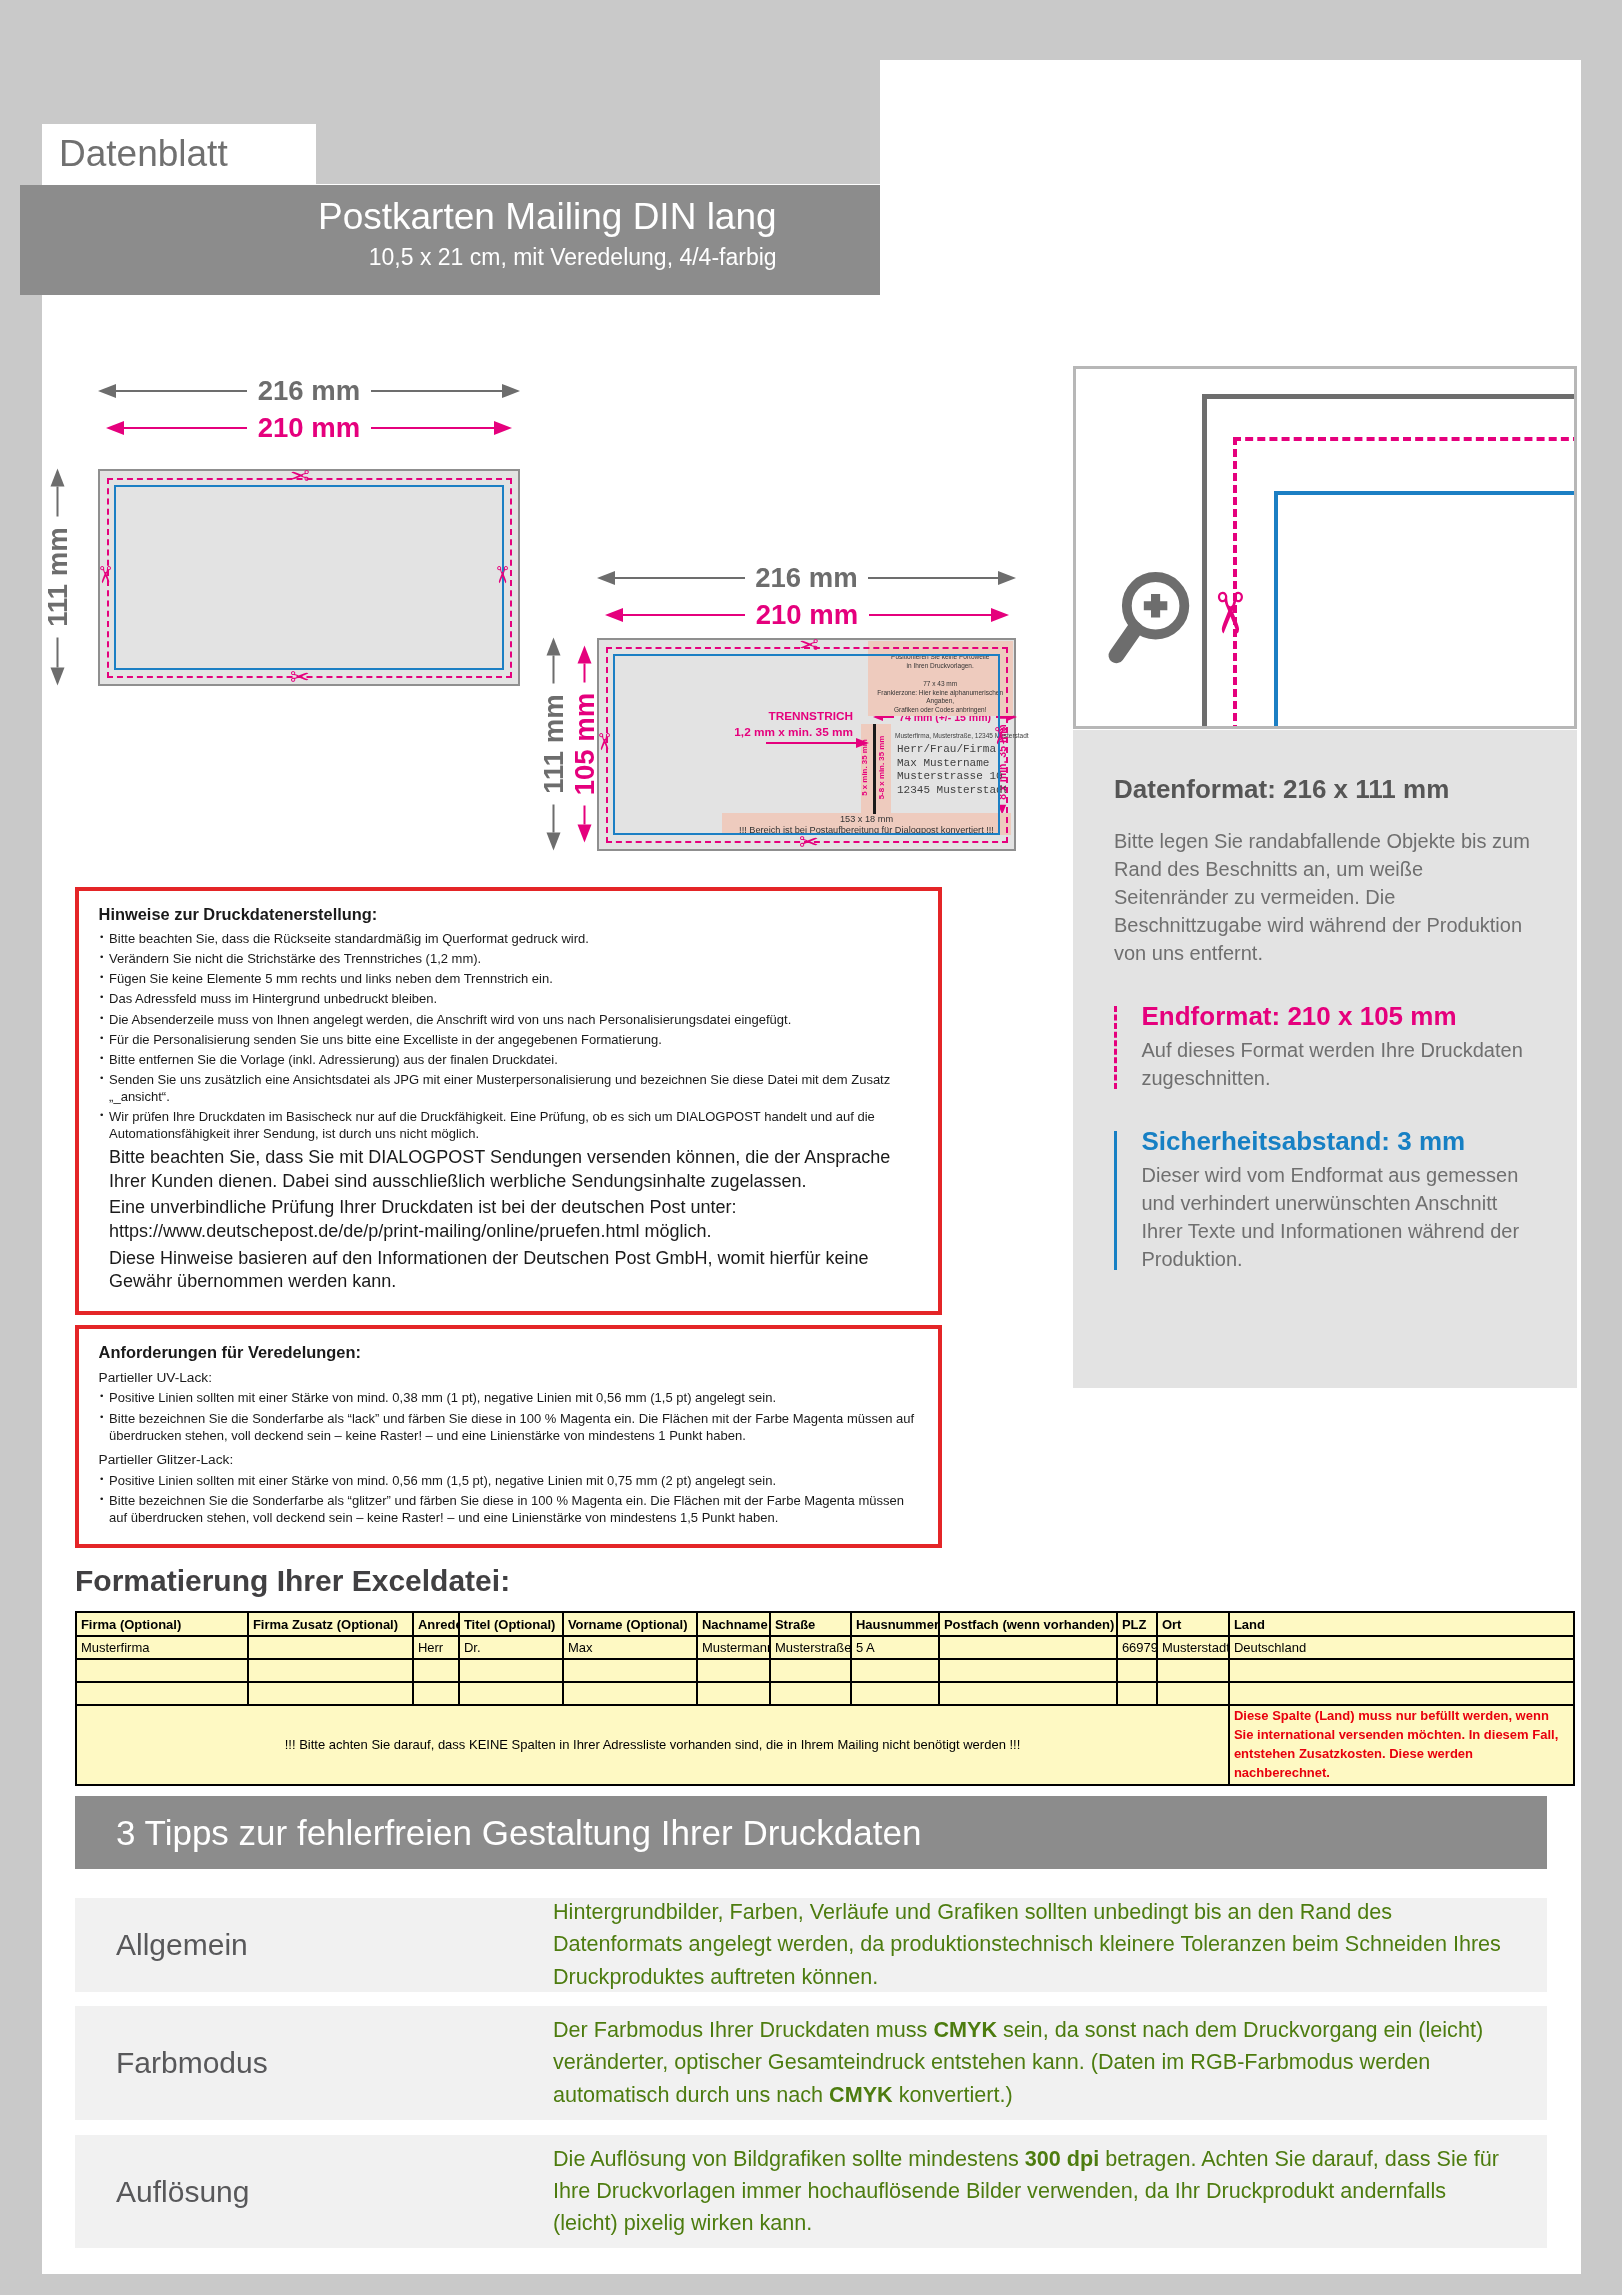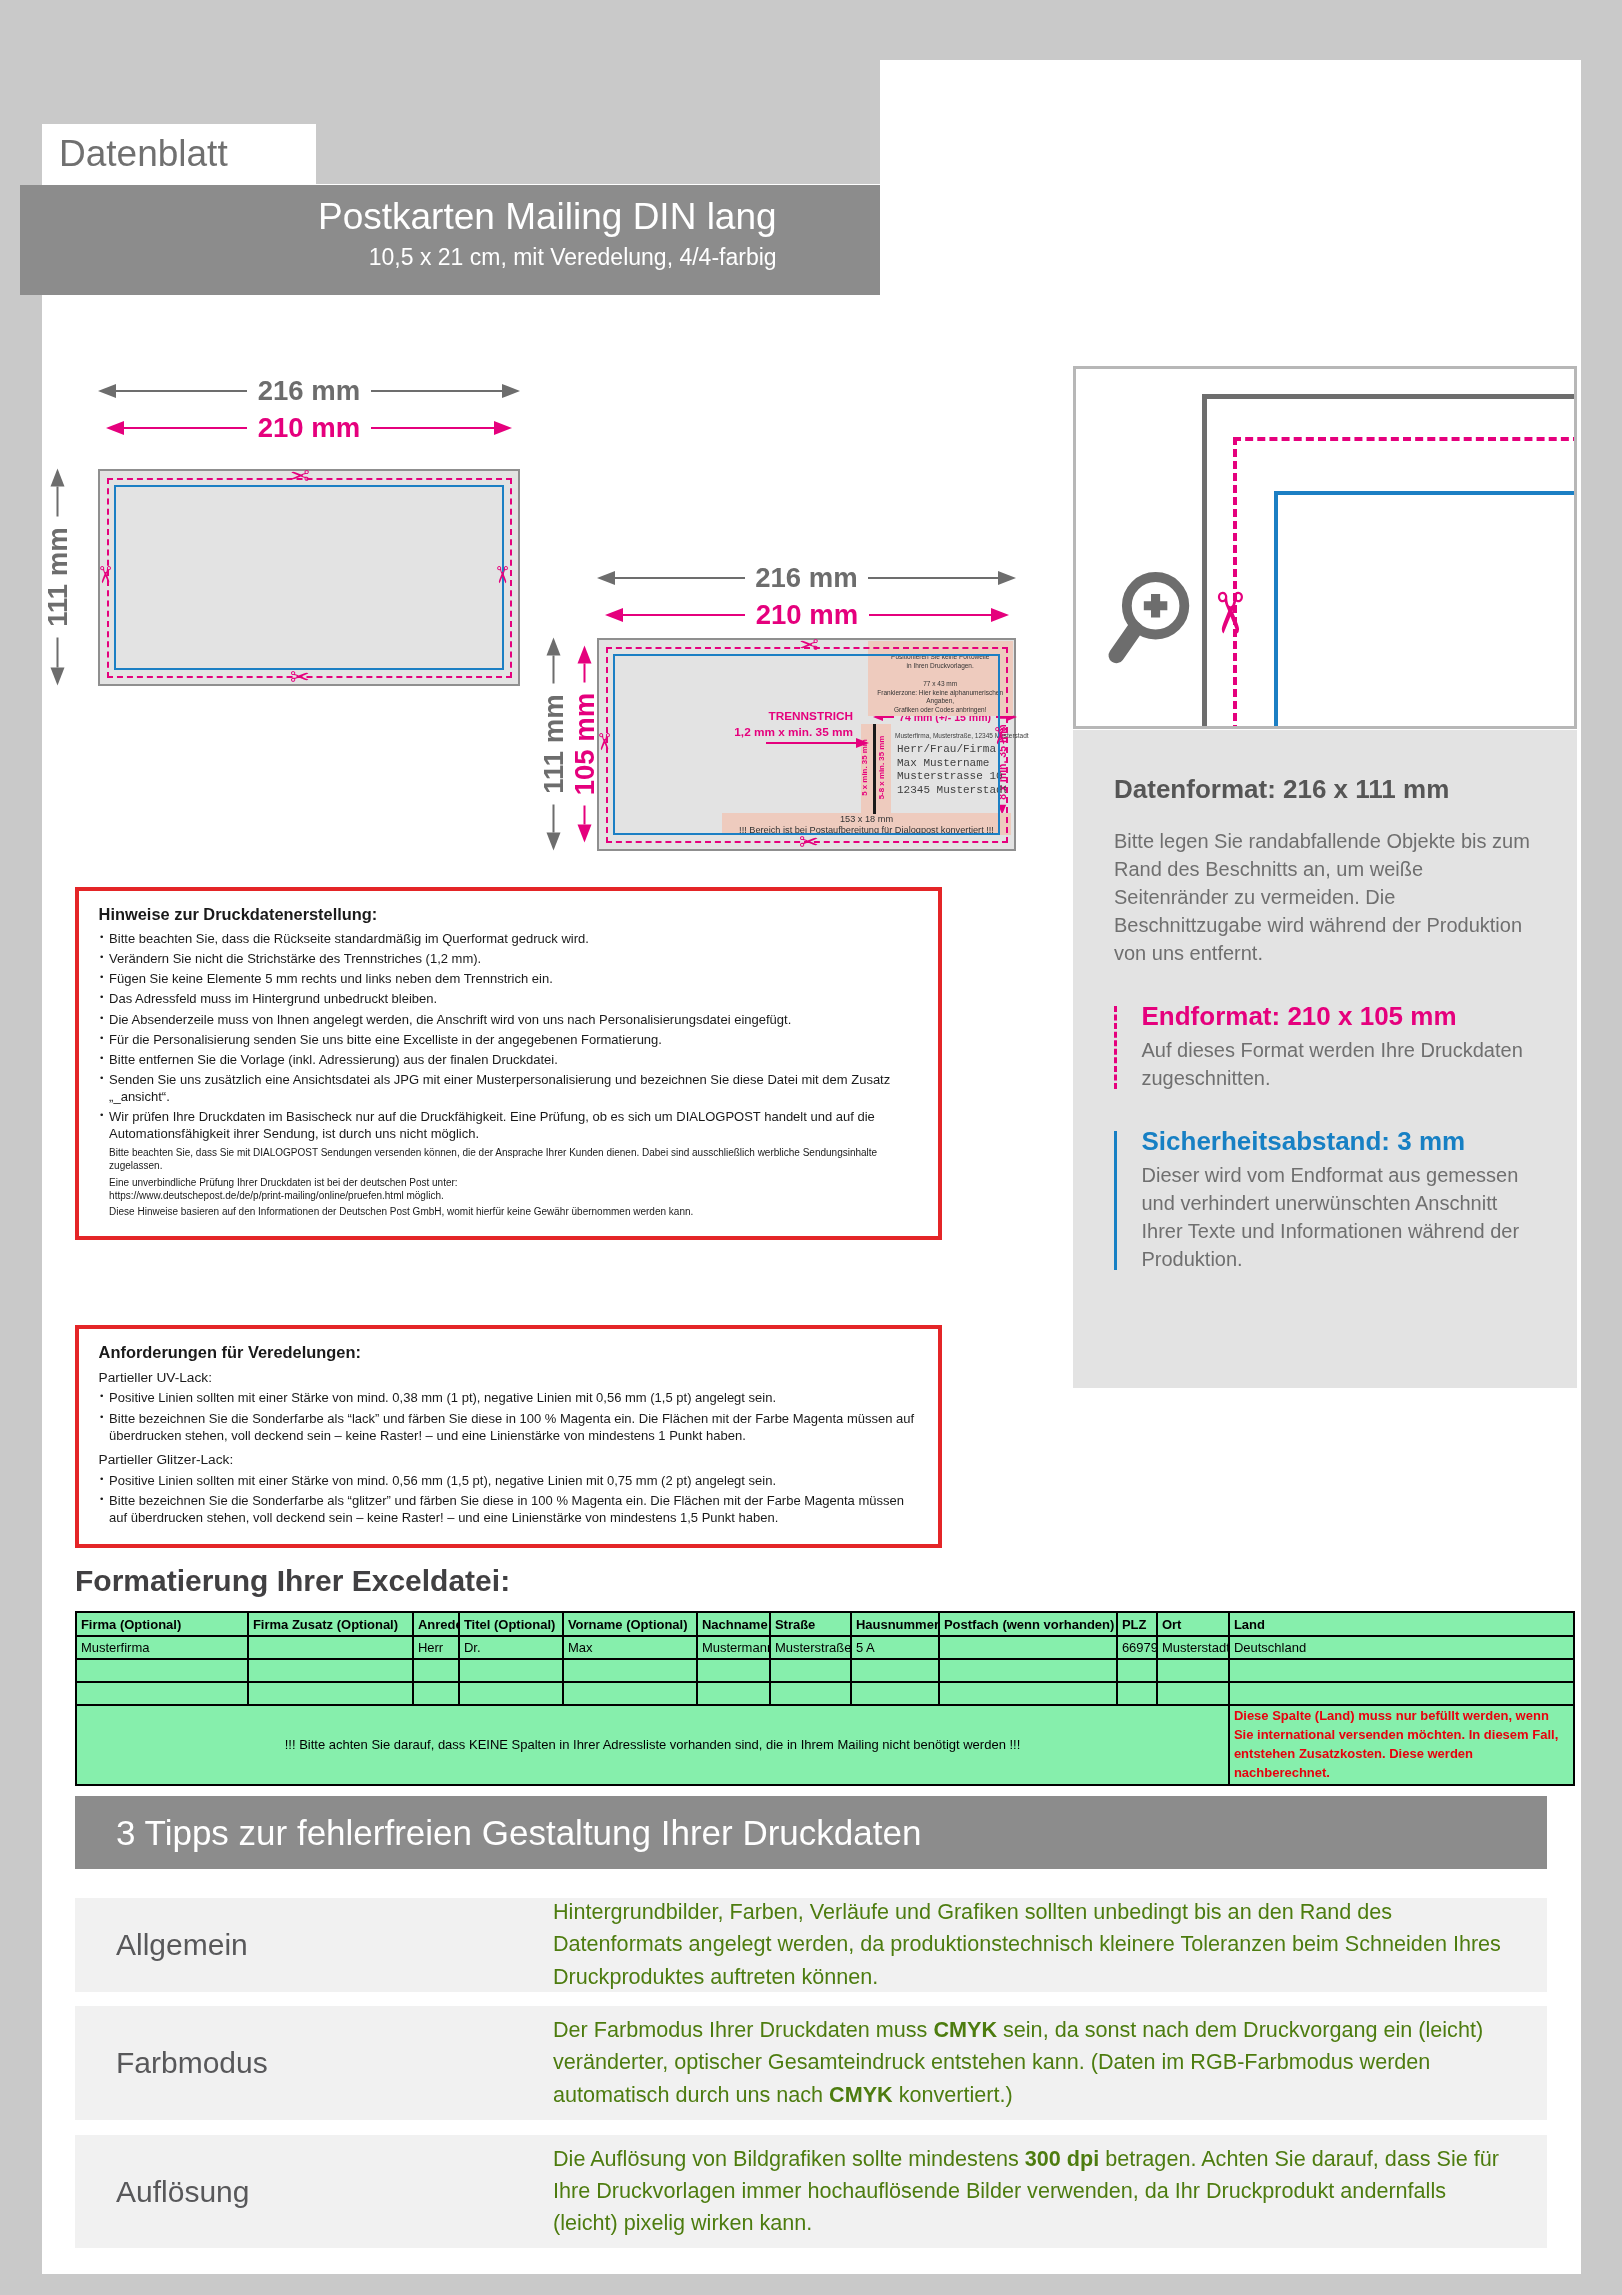--- a/index.html
+++ b/index.html
@@ -67,27 +67,27 @@
   .rule.solid{border-left:3.9px solid #1780c4;}
   .hmag{color:#e5007d !important;}
   .hblue{color:#1780c4 !important;}
 
   
   .redbox{position:absolute;left:75px;width:867px;background:#fff;border:4.6px solid #e42527;box-sizing:border-box;padding:14.4px 19.6px;}
   .redbox .title{font-size:16.4px;font-weight:700;color:#1a1a1a;margin-bottom:6.5px;}
   .redbox ul{list-style:none;margin:0;padding:0;}
   .redbox li{position:relative;padding-left:10.5px;font-size:13px;line-height:1.3;color:#1a1a1a;margin-bottom:3.3px;}
   .redbox li:before{content:"\2022";position:absolute;left:1.3px;top:0;font-size:9.8px;}
-  .redbox p.cont{margin:3.3px 0 3.3px 10.5px;font-size:10px;line-height:1.3;color:#1a1a1a;}
+  .redbox p.cont{margin:3.3px 0 3.3px 10.5px;font-size:18px;line-height:1.3;color:#1a1a1a;}
   .redbox .sect{font-size:13.7px;color:#1a1a1a;margin:7.9px 0 5.2px 0;}
   .url{color:#1a1a1a;}
 
   
   .xl-head{position:absolute;left:75px;top:1564px;font-size:30px;font-weight:700;color:#414042;}
-  table.xl{position:absolute;left:75px;top:1611px;border-collapse:collapse;table-layout:fixed;width:1498px;background:#86efac;}
+  table.xl{position:absolute;left:75px;top:1611px;border-collapse:collapse;table-layout:fixed;width:1498px;background:#fef9c3;}
   table.xl th,table.xl td{border:2px solid #000;font-size:13px;padding:1.3px 3.9px;overflow:hidden;white-space:nowrap;}
   table.xl th{text-align:left;font-weight:700;height:19.6px;}
   table.xl td{height:18.3px;}
   table.xl td.note{height:65px;text-align:center;white-space:normal;font-size:13px;}
   table.xl td.landnote{white-space:normal;color:#e8000d;font-weight:700;line-height:1.45;vertical-align:middle;margin-top:45px;}
 
   
   .tipband{position:absolute;left:75px;top:1796px;width:1472px;height:73px;background:#8c8c8c;color:#fff;
     font-size:35px;line-height:73px;padding-left:41px;box-sizing:border-box;}
   .tiprow{position:absolute;left:75px;width:1472px;background:#f1f1f1;}

